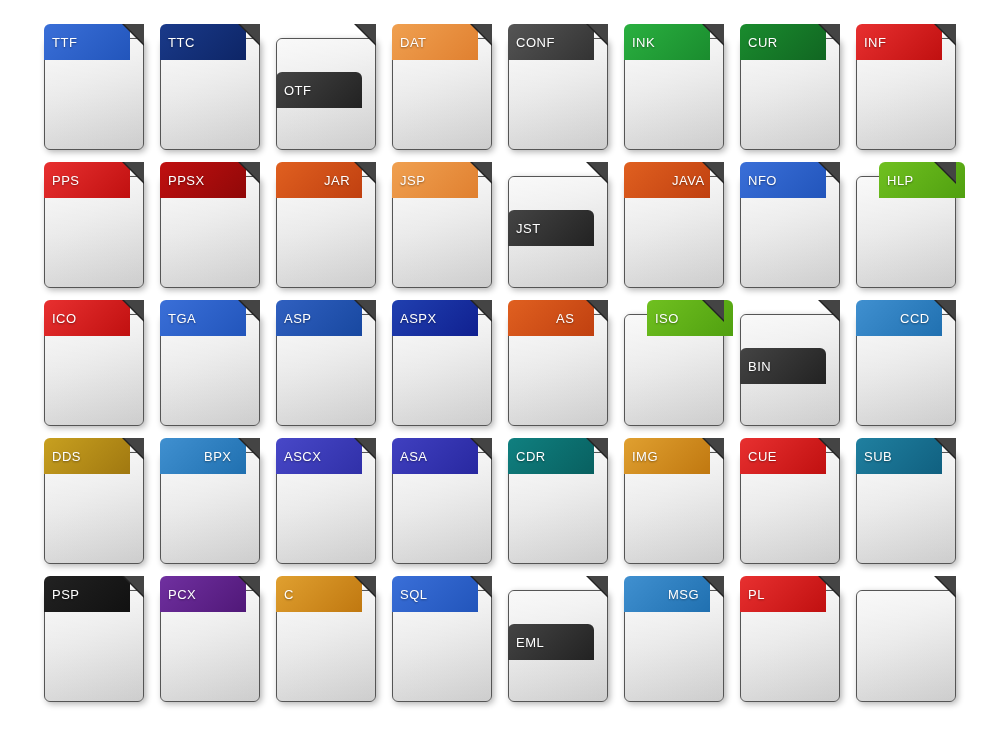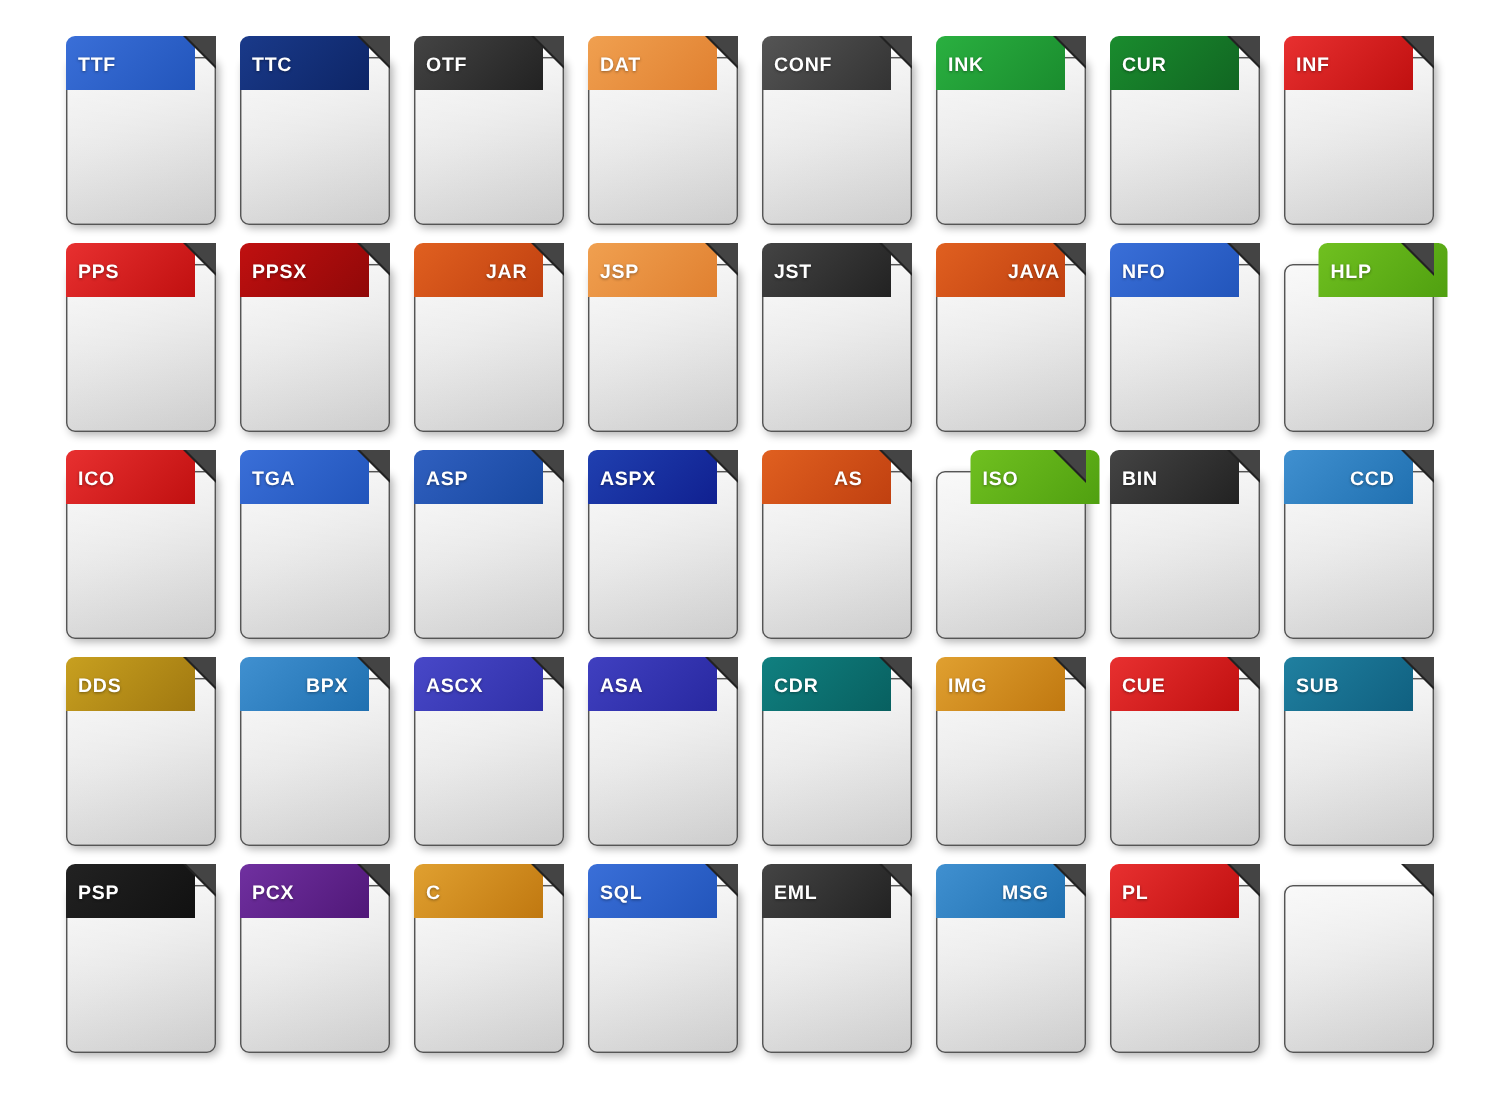--- a/index.html
+++ b/index.html
@@ -61,21 +61,21 @@
       border-radius: 6px 6px 0 0;
       display: flex;
       align-items: center;
       justify-content: flex-start;
       padding-left: 8px;
       z-index: 2;
     }
 
     .file-tab-text {
       color: white;
-      font-weight: bold;
+      font-weight: normal;
       font-size: 13px;
       letter-spacing: 0.5px;
       text-shadow: 0 1px 2px rgba(0,0,0,0.4);
     }
 
     .file-corner {
       position: absolute;
       top: 0;
       right: 4px;
       width: 22px;
@@ -84,21 +84,21 @@
     }
 
     .file-corner svg {
       width: 22px;
       height: 22px;
     }
 
     
     .blue-tab { background: linear-gradient(135deg, #3a6fd8, #2255bb); }
     .dark-blue-tab { background: linear-gradient(135deg, #1a3a8a, #0d2566); }
-    .dark-tab { background: linear-gradient(135deg, #444, #222); }
+    .dark-tab { background: linear-gradient(135deg, #444, #222); margin-top: 48px; }
     .orange-tab { background: linear-gradient(135deg, #f0a050, #e08030); }
     .dark-gray-tab { background: linear-gradient(135deg, #555, #333); }
     .green-tab { background: linear-gradient(135deg, #2ab040, #1a8c2e); }
     .dark-green-tab { background: linear-gradient(135deg, #1a8c2e, #116622); }
     .red-tab { background: linear-gradient(135deg, #e83030, #c01010); }
     .dark-red-tab { background: linear-gradient(135deg, #c01010, #900808); }
     .orange-red-tab { background: linear-gradient(135deg, #e06020, #c04010); padding-left: 48px; }
     .purple-tab { background: linear-gradient(135deg, #7030a0, #501878); }
     .light-blue-tab { background: linear-gradient(135deg, #4090d0, #2070b0); padding-left: 44px; }
     .medium-blue-tab { background: linear-gradient(135deg, #3060c0, #1848a0); }

